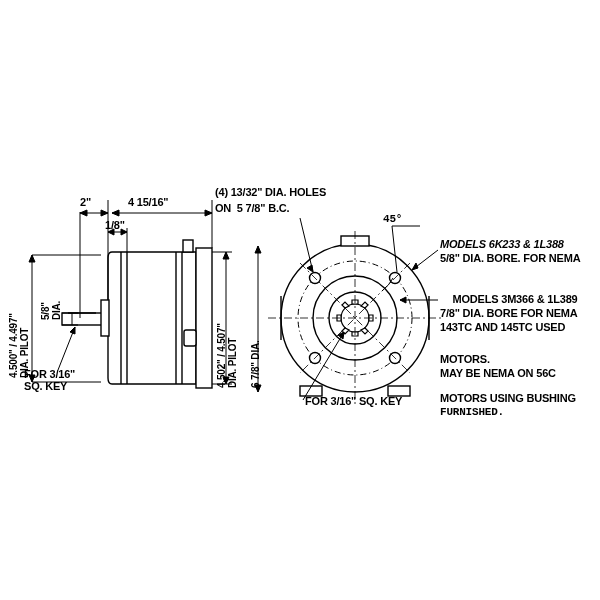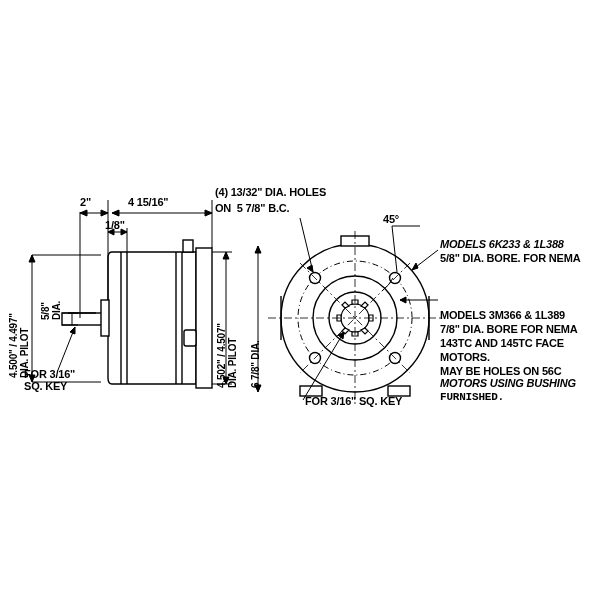--- a/index.html
+++ b/index.html
@@ -178,35 +178,35 @@
 DIA. PILOT</div>
 
   <div class="lbl small vert" style="left:216px; top:388px; width:146px;">4.502" / 4.507"
 DIA. PILOT</div>
 
   <div class="lbl small vert" style="left:250px; top:388px; width:146px;">6 7/8" DIA.</div>
 
   <div class="lbl" style="left:215px; top:186px;">(4) 13/32" DIA. HOLES</div>
   <div class="lbl" style="left:215px; top:202px;">ON  5 7/8" B.C.</div>
 
-  <div class="lbl" style="left:383px; top:213px;">45°</div>
+  <div class="lbl" style="left:383px; top:213px;font-family:Liberation Mono, monospace;">45°</div>
 
   <div class="lbl" style="left:24px; top:368px;">FOR 3/16"
 SQ. KEY</div>
 
   <div class="lbl" style="left:305px; top:395px;">FOR 3/16" SQ. KEY</div>
 
   <div style="position:absolute; left:440px; top:238px;">
     <div class="lbl" style="position:relative; left:0; top:0;font-style:italic;">MODELS 6K233 &amp; 1L388</div>
     <div class="lbl" style="position:relative; left:0; top:0; margin-top:2px;">5/8" DIA. BORE. FOR NEMA</div>
   </div>
 
   <div style="position:absolute; left:440px; top:293px;">
-    <div class="lbl" style="position:relative; margin-top:16px;">MODELS 3M366 &amp; 1L389</div>
+    <div class="lbl" style="position:relative; margin-top:0;text-align:right;">MODELS 3M366 &amp; 1L389</div>
     <div class="lbl" style="position:relative; margin-top:2px;">7/8" DIA. BORE FOR NEMA</div>
-    <div class="lbl" style="position:relative; margin-top:2px;">143TC AND 145TC FACE</div>
-    <div class="lbl" style="position:relative; margin-top:2px;">MOTORS.</div>
-    <div class="lbl" style="position:relative; margin-top:2px;">MAY BE HOLES ON 56C</div>
-    <div class="lbl" style="position:relative; margin-top:0;font-style:italic;">MOTORS USING BUSHING</div>
+    <div class="lbl" style="position:relative; margin-top:2px;">143TC AND 145TC USED</div>
+    <div class="lbl" style="position:relative; margin-top:20px;">MOTORS.</div>
+    <div class="lbl" style="position:relative; margin-top:2px;">MAY BE NEMA ON 56C</div>
+    <div class="lbl" style="position:relative; margin-top:13px;">MOTORS USING BUSHING</div>
     <div class="lbl" style="position:relative; margin-top:2px;font-family:Liberation Mono, monospace;">FURNISHED.</div>
   </div>
 
 </div>
 
 </body></html>

